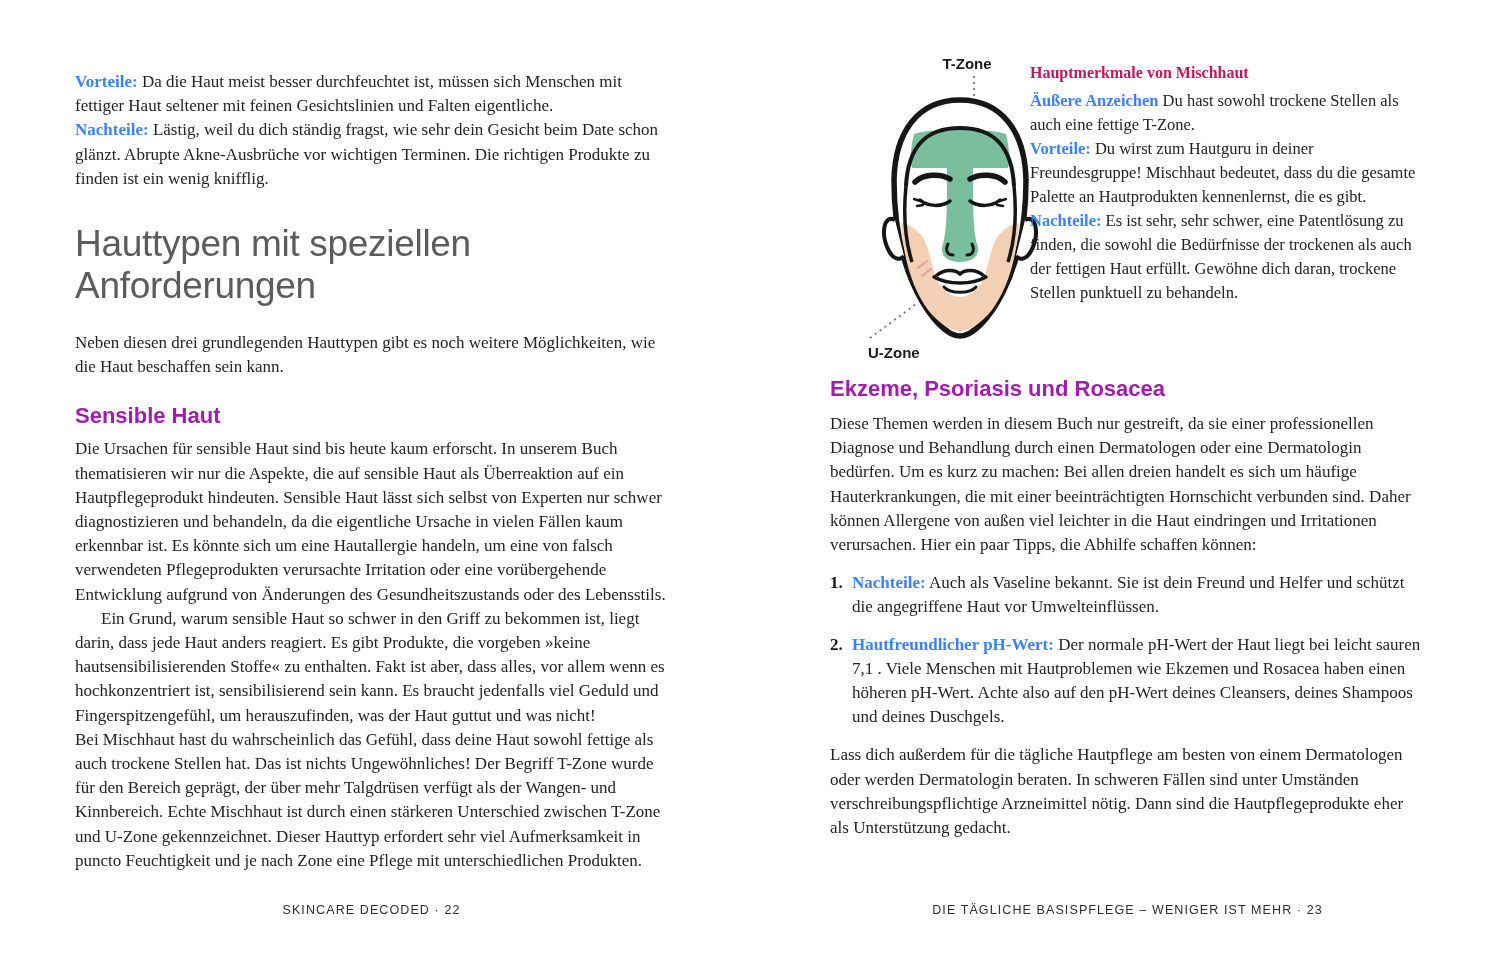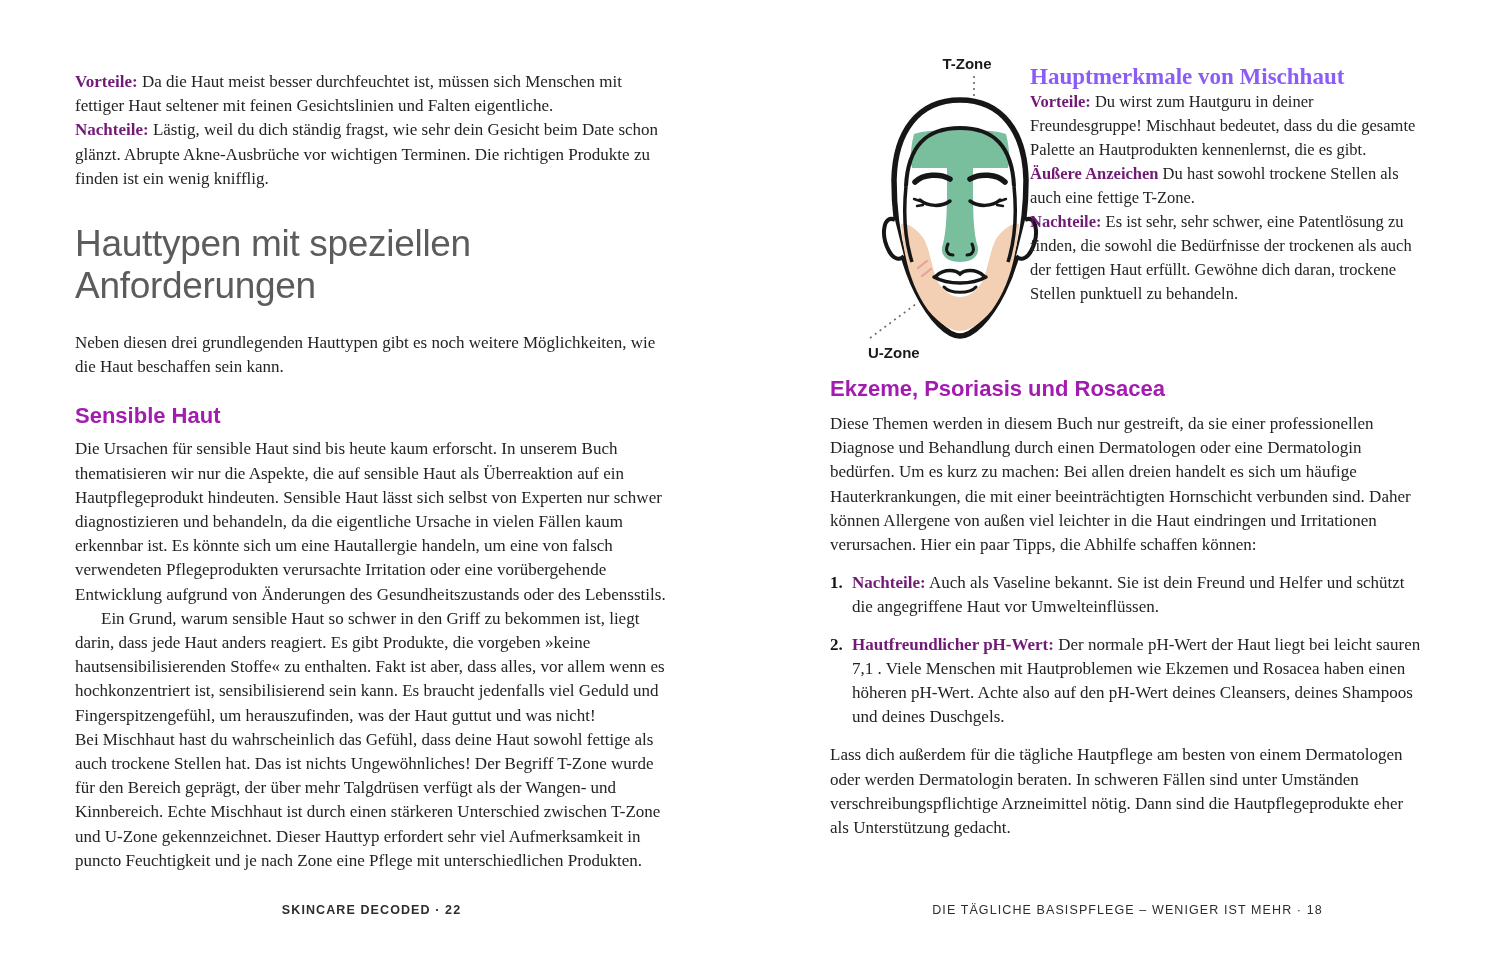--- a/index.html
+++ b/index.html
@@ -14,21 +14,21 @@
   .page { position: absolute; }
 
   
   .page-left { left: 75px; top: 70px; width: 593px; }
   .body-text {
     font-size: 17px;
     line-height: 24.2px;
     color: #232323;
     text-align: left;
   }
-  .body-text strong { font-weight: bold; color: #701a75; }
+  .body-text strong { font-weight: bold; color: #3b82f6; }
   .chapter-heading {
     font-family: "Liberation Sans", sans-serif;
     font-weight: 300;
     font-size: 37px;
     letter-spacing: -0.3px;
     color: #5c5c5c;
     margin: 32px 0 24px 0;
   }
   .sub-heading {
     font-family: "Liberation Sans", sans-serif;
@@ -41,41 +41,42 @@
 
   .page-footer {
     position: absolute;
     top: 903px;
     font-family: "Liberation Sans", sans-serif;
     font-size: 12.5px;
     letter-spacing: 1.1px;
     color: #2d2d2d;
     text-align: center;
   }
-  .footer-left  { left: 75px;  width: 593px; font-weight: bold; }
+  .footer-left  { left: 75px;  width: 593px; }
   .footer-right { left: 830px; width: 595px; }
 
   
   .face-figure { position: absolute; left: 860px; top: 55px; width: 200px; }
   .zone-label {
     font-family: "Liberation Sans", sans-serif;
     font-weight: bold;
     font-size: 15px;
     color: #1a1a1a;
   }
   .zone-label.t { text-align: center; padding-left: 14px; margin-bottom: 2px; }
   .zone-label.u { margin-top: 2px; padding-left: 8px; }
   .face-svg { display: block; }
 
   
   .sidebar-text { position: absolute; left: 1030px; top: 64px; width: 396px; }
   .sidebar-heading {
-    font-size: 23px;
+    font-size: 16px;
     font-weight: bold;
-    color: #8b5cf6;
+    color: #be185d;
+    margin-bottom: 7px;
   }
   .sidebar-text .body-text { font-size: 16.5px; line-height: 24px; }
 
   
   .main-section { position: absolute; left: 830px; top: 376px; width: 595px; }
   .main-section .sub-heading { margin-top: 0; margin-bottom: 10px; }
   .numbered-list { margin-top: 14px; }
   .list-item { display: flex; margin-bottom: 13px; }
   .list-number {
     font-weight: bold;
@@ -153,24 +154,24 @@
     <path d="M58,194 l9,-7 M62,202 l9,-7" stroke="#e89f9f" stroke-width="2.2" stroke-linecap="round"></path>
   </svg>
 
   <div class="zone-label u">U-Zone</div>
 </figure>
 
 <aside class="sidebar-text">
   <div class="sidebar-heading">Hauptmerkmale von Mischhaut</div>
 
   <p class="body-text">
-    <strong>Vorteile:</strong><span> Du wirst zum Hautguru in deiner Freundesgruppe! Mischhaut bedeutet, dass du die gesamte Palette an Hautprodukten kennenlernst, die es gibt.</span>
+    <strong>Äußere Anzeichen</strong><span> Du hast sowohl trockene Stellen als auch eine fettige T-Zone.</span>
   </p>
   <p class="body-text">
-    <strong>Äußere Anzeichen</strong><span> Du hast sowohl trockene Stellen als auch eine fettige T-Zone.</span>
+    <strong>Vorteile:</strong><span> Du wirst zum Hautguru in deiner Freundesgruppe! Mischhaut bedeutet, dass du die gesamte Palette an Hautprodukten kennenlernst, die es gibt.</span>
   </p>
   <p class="body-text">
     <strong>Nachteile:</strong><span> Es ist sehr, sehr schwer, eine Patentlösung zu finden, die sowohl die Bedürfnisse der trockenen als auch der fettigen Haut erfüllt. Gewöhne dich daran, trockene Stellen punktuell zu behandeln.</span>
   </p>
 </aside>
 
 <section class="main-section">
   <h2 class="sub-heading">Ekzeme, Psoriasis und Rosacea</h2>
 
   <p class="body-text">Diese Themen werden in diesem Buch nur gestreift, da sie einer professionellen Diagnose und Behandlung durch einen Dermatologen oder eine Dermatologin bedürfen. Um es kurz zu machen: Bei allen dreien handelt es sich um häufige Hauterkrankungen, die mit einer beeinträchtigten Hornschicht verbunden sind. Daher können Allergene von außen viel leichter in die Haut eindringen und Irritationen verursachen. Hier ein paar Tipps, die Abhilfe schaffen können:</p>
@@ -186,13 +187,13 @@
       <span class="list-number">2.</span>
       <p class="body-text list-body">
         <strong>Hautfreundlicher pH-Wert:</strong><span> Der normale pH-Wert der Haut liegt bei leicht sauren 7,1 . Viele Menschen mit Hautproblemen wie Ekzemen und Rosacea haben einen höheren pH-Wert. Achte also auf den pH-Wert deines Cleansers, deines Shampoos und deines Duschgels.</span>
       </p>
     </div>
   </div>
 
   <p class="body-text para-gap">Lass dich außerdem für die tägliche Hautpflege am besten von einem Dermatologen oder werden Dermatologin beraten. In schweren Fällen sind unter Umständen verschreibungspflichtige Arzneimittel nötig. Dann sind die Hautpflegeprodukte eher als Unterstützung gedacht.</p>
 </section>
 
-<div class="page-footer footer-right">DIE TÄGLICHE BASISPFLEGE – WENIGER IST MEHR · 18</div>
+<div class="page-footer footer-right">DIE TÄGLICHE BASISPFLEGE – WENIGER IST MEHR · 23</div>
 
 </body></html>

